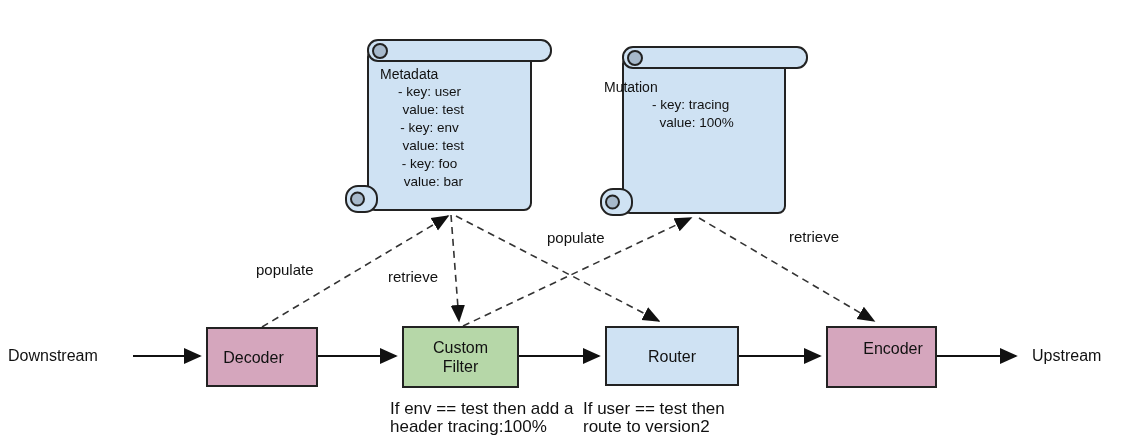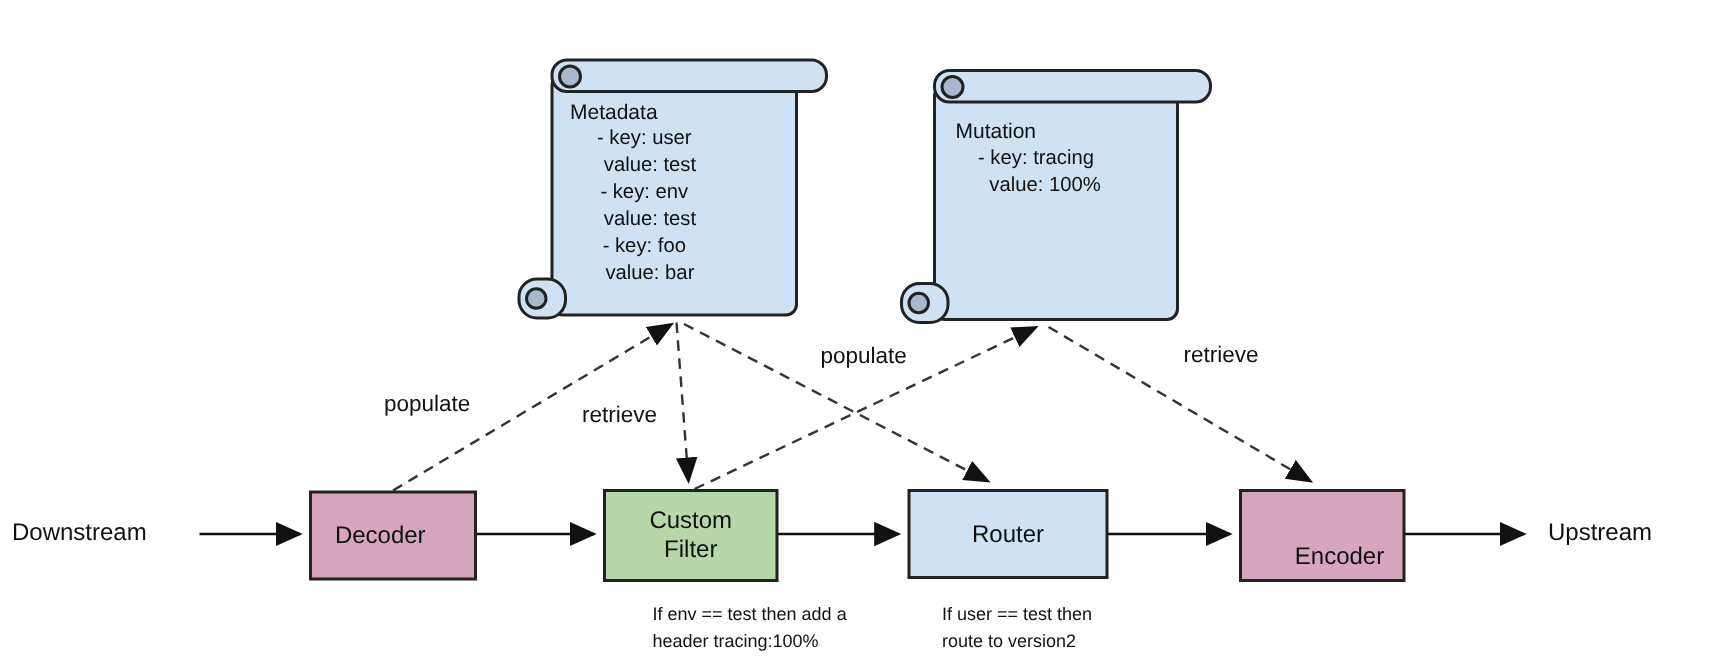--- a/index.html
+++ b/index.html
@@ -15,21 +15,21 @@
   .dashed-arrow { stroke:#333333; stroke-width:1.6; fill:none; stroke-dasharray:7 5; marker-end:url(#ahd); }
   .txt { position:absolute; white-space:nowrap; }
   .endpoint-label { font-size:16px; top:347px; }
   .box-label {
     position:absolute; display:flex; align-items:center; justify-content:center;
     text-align:center; font-size:16px; line-height:19px;
   }
   .box-label span { display:inline-block; }
   .narrow span { max-width:80px; }
   .edge-label { font-size:15px; }
-  .note-caption { position:absolute; font-size:12px; line-height:18px; white-space:pre-line;margin-left:45px; }
+  .note-caption { position:absolute; font-size:17px; line-height:18px; white-space:pre-line; }
   .scroll-title { position:absolute; font-size:14px; line-height:18px; }
   .scroll-lines { position:absolute; font-size:13.5px; line-height:18px; white-space:pre; }
 </style>
 </head>
 <body>
 
 <div class="stage">
 
   <svg viewBox="0 0 1143 446">
     <defs>
@@ -80,33 +80,33 @@
 
   <div class="box-label" style="left:207px; top:328px; width:93px; height:58px;">
     <span>Decoder</span>
   </div>
   <div class="box-label narrow" style="left:403px; top:327px; width:115px; height:60px;">
     <span>Custom Filter</span>
   </div>
   <div class="box-label" style="left:606px; top:327px; width:132px; height:58px;">
     <span>Router</span>
   </div>
-  <div class="box-label" style="left:827px; top:341px; width:132px; height:60px;">
+  <div class="box-label" style="left:827px; top:318px; width:132px; height:60px;">
     <span>Encoder</span>
   </div>
 
   <div class="scroll-title" style="left:380px; top:65px;">Metadata</div>
   <div class="scroll-lines" style="left:380px; top:83px;text-align:center;">    - key: user
       value: test
     - key: env
       value: test
     - key: foo
       value: bar</div>
 
-  <div class="scroll-title" style="left:637px; top:78px;">Mutation</div>
+  <div class="scroll-title" style="left:604px; top:78px;">Mutation</div>
   <div class="scroll-lines" style="left:637px; top:96px;">    - key: tracing
       value: 100%</div>
 
   <div class="txt edge-label" style="left:256px; top:261px;">populate</div>
   <div class="txt edge-label" style="left:388px; top:268px;">retrieve</div>
   <div class="txt edge-label" style="left:547px; top:229px;">populate</div>
   <div class="txt edge-label" style="left:789px; top:228px;">retrieve</div>
 
   <div class="note-caption" style="left:390px; top:400px;">If env == test then add a
 header tracing:100%</div>

